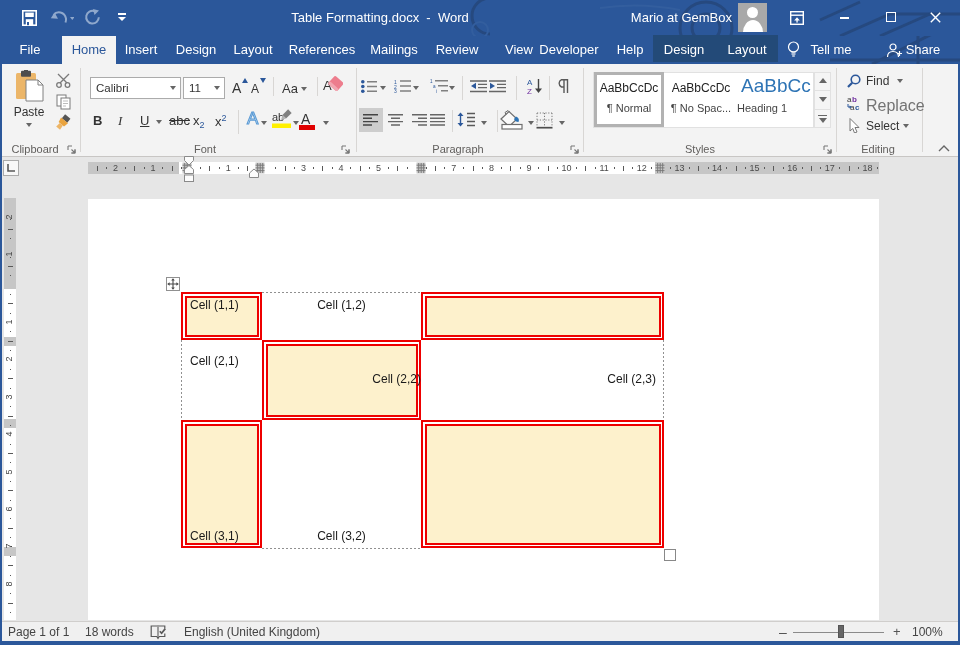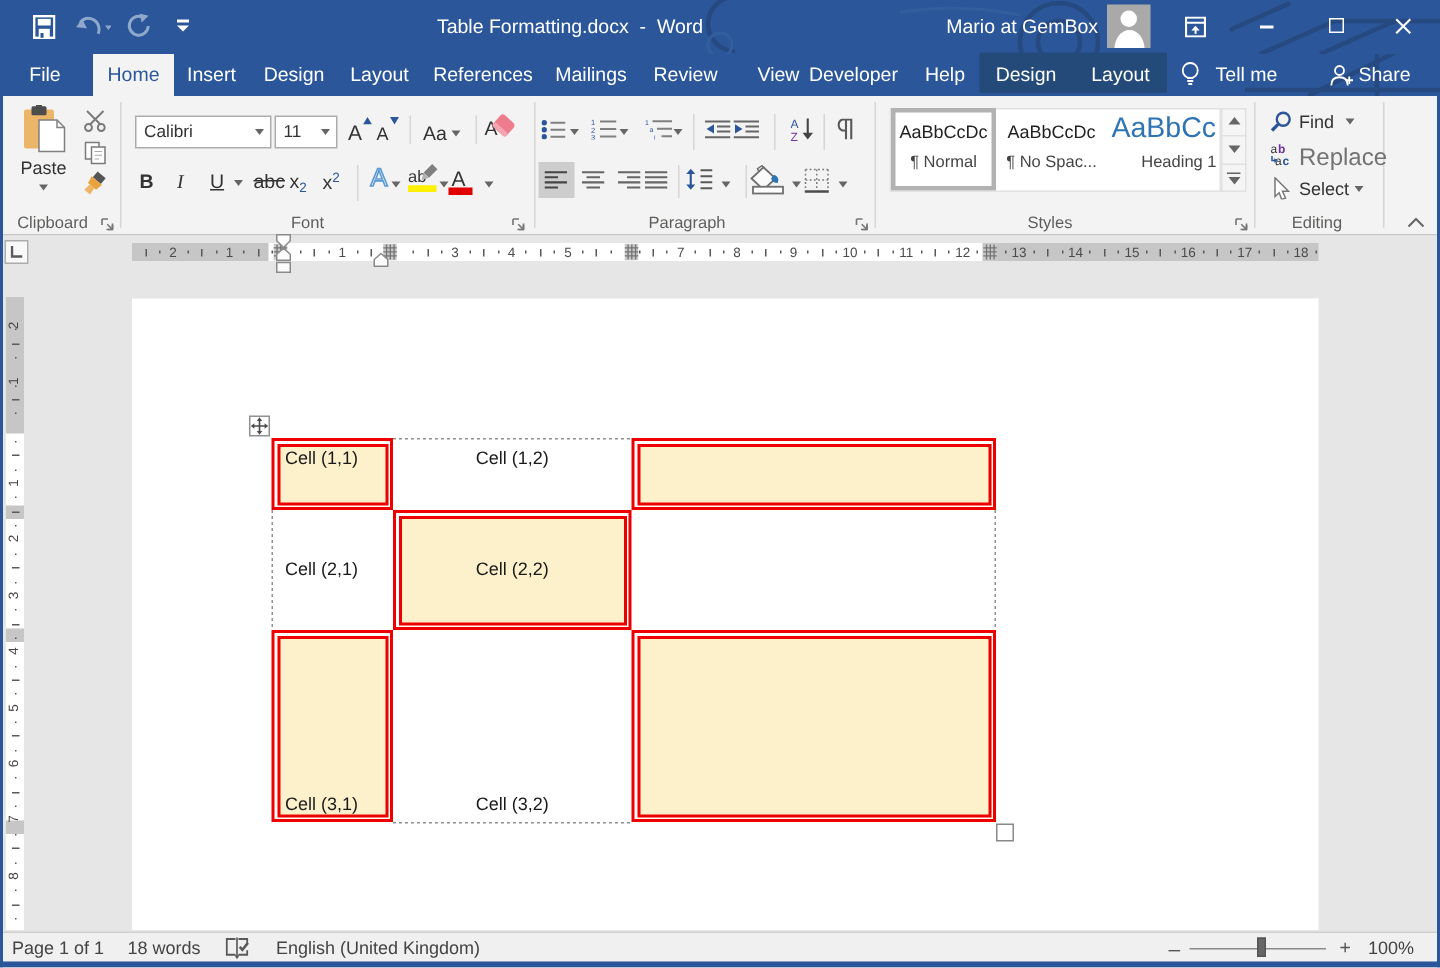--- a/index.html
+++ b/index.html
@@ -345,21 +345,21 @@
   <div style="position:absolute;left:593px;top:8px;width:221px;height:56px;background:#fff;border:1px solid #E1E1E1"></div>
 
   <div style="position:absolute;left:594px;top:8px;width:70px;height:55px;border:3px solid #B2B2B2;background:#fff"></div>
   <div style="position:absolute;left:596px;top:17px;width:66px;text-align:center;font-size:12px;color:#222">AaBbCcDc</div>
   <div style="position:absolute;left:596px;top:38px;width:66px;text-align:center;font-size:11px;color:#444">¶ Normal</div>
 
   <div style="position:absolute;left:666px;top:17px;width:70px;text-align:center;font-size:12px;color:#222">AaBbCcDc</div>
   <div style="position:absolute;left:666px;top:38px;width:70px;text-align:center;font-size:11px;color:#444">¶ No Spac...</div>
 
   <div style="position:absolute;left:741px;top:11px;width:70px;overflow:hidden;white-space:nowrap;font-size:19px;color:#2E74B5">AaBbCc</div>
-  <div style="position:absolute;left:737px;top:38px;width:74px;text-align:right;font-size:11px;color:#444">Heading 1</div>
+  <div style="position:absolute;left:737px;top:38px;width:74px;text-align:left;font-size:11px;color:#444">Heading 1</div>
 
   <div style="position:absolute;left:814px;top:8px;width:17px;height:56px;background:#F5F5F5;border:1px solid #E1E1E1"></div>
   <div style="position:absolute;left:819px;top:14px;width:0;height:0;border-left:4px solid transparent;border-right:4px solid transparent;border-bottom:5px solid #666"></div>
   <div style="position:absolute;left:814px;top:26px;width:17px;height:1px;background:#E1E1E1"></div>
   <div style="position:absolute;left:819px;top:33px;width:0;height:0;border-left:4px solid transparent;border-right:4px solid transparent;border-top:5px solid #666"></div>
   <div style="position:absolute;left:814px;top:45px;width:17px;height:1px;background:#E1E1E1"></div>
   <div style="position:absolute;left:818px;top:51px;width:9px;height:1.4px;background:#666"></div>
   <div style="position:absolute;left:819px;top:54px;width:0;height:0;border-left:4px solid transparent;border-right:4px solid transparent;border-top:5px solid #666"></div>
 
   <div class="glabel" style="left:650px;width:100px">Styles</div>
@@ -541,22 +541,23 @@
       </div>
     <div class="cellshade redb" style="left:93px;top:221px;width:81px;height:128px">
         <div class="redb-in"></div>
       </div>
     <div class="cellshade redb" style="left:333px;top:221px;width:243px;height:128px">
         <div class="redb-in"></div>
       </div>
 
     <div class="celltxt" style="left:102px;top:99px">Cell (1,1)</div>
     <div class="celltxt" style="left:174px;top:99px;width:159px;text-align:center">Cell (1,2)</div>
-    <div class="celltxt" style="left:102px;top:173px">Cell (2,1)</div>
-    <div class="celltxt" style="left:174px;top:173px;width:159px;text-align:center">Cell (2,2)</div>
+    <div class="celltxt" style="left:102px;top:155px">Cell (2,1)</div>
+    <div class="celltxt" style="left:174px;top:173px;width:159px;text-align:right">Cell (2,2)</div>
+    <div class="celltxt" style="left:333px;top:173px;width:235px;text-align:right">Cell (2,3)</div>
     <div class="celltxt" style="left:102px;top:330px">Cell (3,1)</div>
     <div class="celltxt" style="left:174px;top:330px;width:159px;text-align:center">Cell (3,2)</div>
 
     <div style="position:absolute;left:78px;top:78px;width:14px;height:14px;background:#fff;border:1px solid #909090">
       <svg width="12" height="12" viewBox="0 0 12 12" style="position:absolute;left:0px;top:0px">
         <path d="M6 1.5 V10.5 M1.5 6 H10.5" stroke="#4a4a4a" stroke-width="1.1"></path>
         <path d="M6 0.2 L4.2 2.6 H7.8 Z" fill="#4a4a4a"></path>
           <path d="M6 11.8 L4.2 9.4 H7.8 Z" fill="#4a4a4a"></path>
         <path d="M0.2 6 L2.6 4.2 V7.8 Z" fill="#4a4a4a"></path>
           <path d="M11.8 6 L9.4 4.2 V7.8 Z" fill="#4a4a4a"></path>

